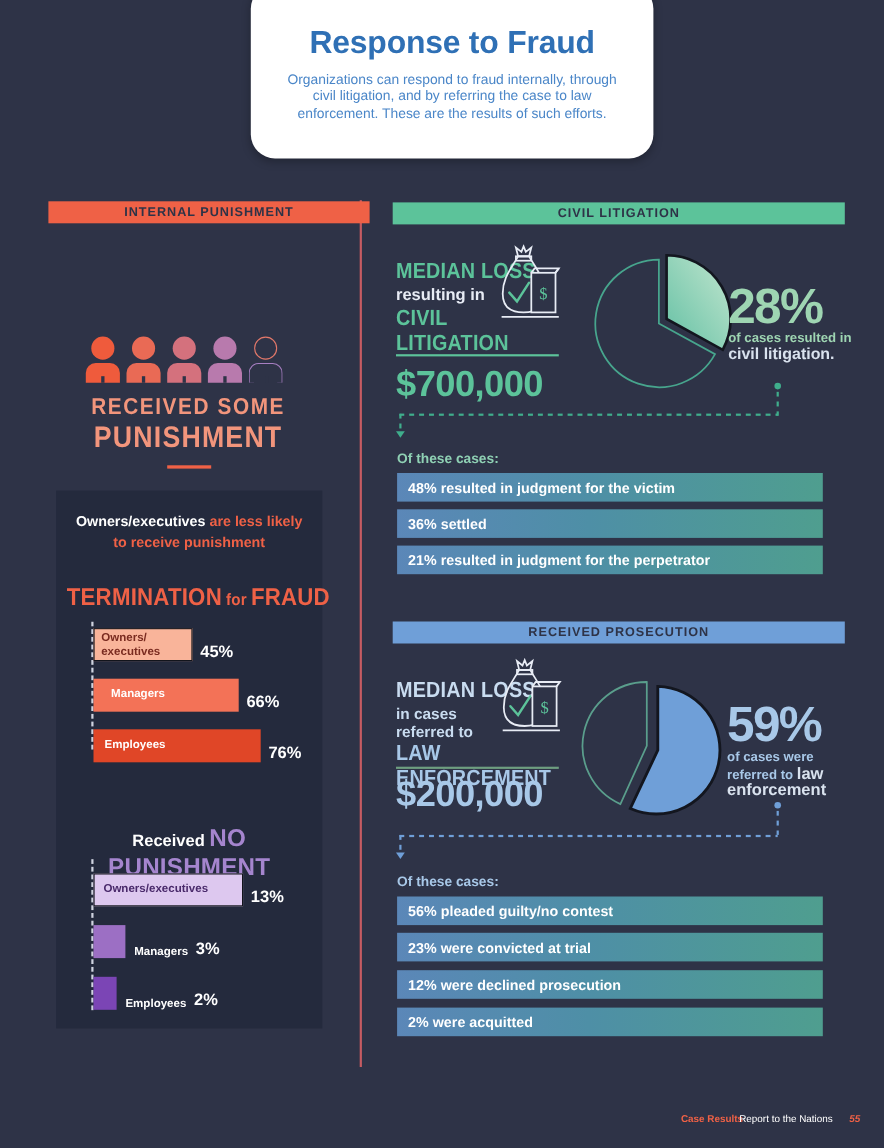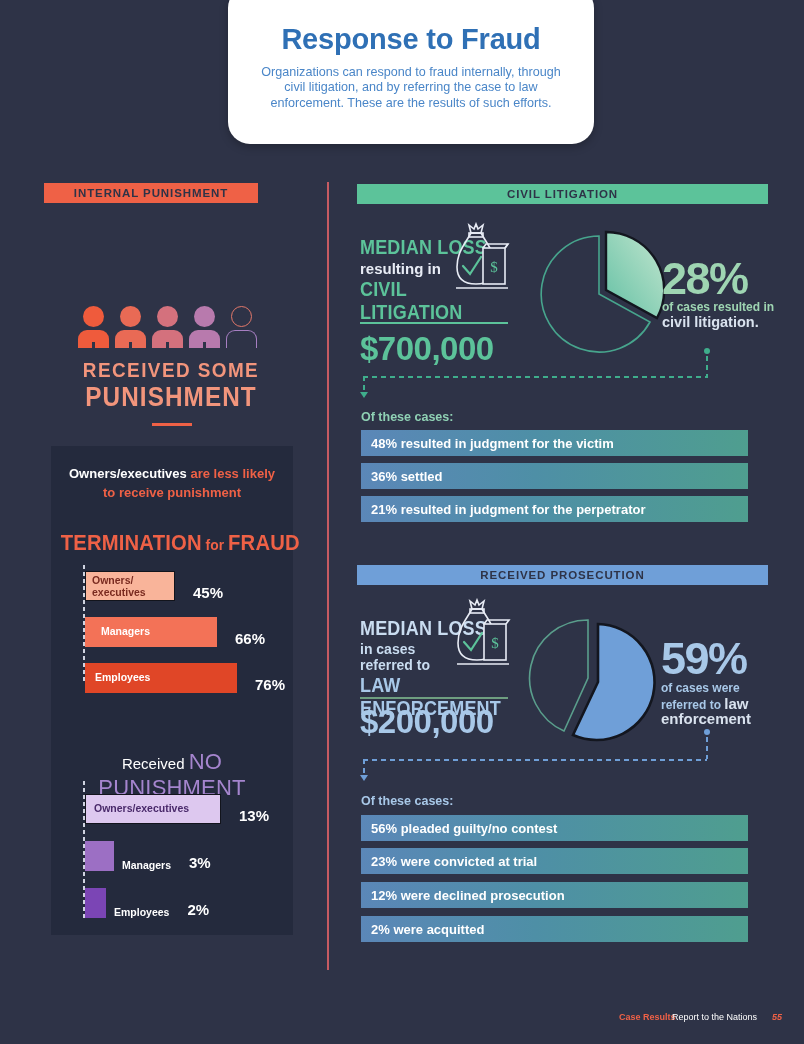--- a/index.html
+++ b/index.html
@@ -37,21 +37,21 @@
     width: 2px; height: 788px; background: #c65b62;
   }
 
   
   .sec-bar {
     position: absolute; height: 20px;
     display: flex; align-items: center; justify-content: center;
     font-size: 11.5px; font-weight: bold; letter-spacing: 0.9px;
     color: #2e3347;
   }
-  #bar-internal { left: 44px; top: 183px; width: 214px; background: #ef6146; }
+  #bar-internal { left: 44px; top: 183px; width: 292px; background: #ef6146; }
   #bar-civil    { left: 357px; top: 184px; width: 411px; background: #5cc39a; }
   #bar-criminal { left: 357px; top: 565px; width: 411px; background: #6f9fd8; }
 
   
   .perp-box {
     position: absolute; left: 82px; top: 242px; width: 186px; height: 47px;
     border: 2px solid transparent;
     border-radius: 2px;
     background:
       linear-gradient(#2e3347,#2e3347) padding-box,
@@ -116,21 +116,21 @@
   .chart-title {
     position: absolute; left: 0; top: 84px; width: 242px; text-align: center;
     font-size: 22px; font-weight: bold; color: #ef6146;
     font-family: "Liberation Sans Narrow","Liberation Sans", sans-serif;
     letter-spacing: 0.2px; transform: scaleX(0.92);
   }
   .chart-title .for { font-size: 15px; font-weight: bold;
     font-family: "Liberation Sans", sans-serif; }
   .chart-title2 {
     position: absolute; left: 0; top: 303px; width: 242px; text-align: center;
-    font-size: 15px; font-weight: normal; color: #ffffff;
+    font-size: 15px; font-weight: bold; color: #ffffff;
   }
   .chart-title2 .np {
     color: #a585ce; font-size: 22px;
     font-family: "Liberation Sans Narrow","Liberation Sans", sans-serif;
     letter-spacing: 0.2px;
   }
 
   .axis {
     position: absolute; width: 2px;
     background-image: linear-gradient(#cfd3e0 58%, rgba(0,0,0,0) 0%);
@@ -141,21 +141,21 @@
 
   .brow { position: absolute; display: flex; align-items: flex-end; }
   .bar {
     height: 30px; display: flex; align-items: center;
     color: #ffffff; font-size: 10.5px; font-weight: bold;
     padding-left: 6px; line-height: 11.5px;
   }
   .bar.hl { border: 1.6px solid #12141c; color: #7a2b20; }
   .bar.hl2 { border: 1.6px solid #12141c; color: #4a2a6b; }
   .bval {
-    margin-left: 18px; color: #ffffff; font-size: 15px; font-weight: bold;
+    margin-left: 7px; color: #ffffff; font-size: 15px; font-weight: bold;
     font-family: "Liberation Sans Narrow","Liberation Sans", sans-serif;
   }
 
   
   .money-head { position: absolute; }
   .ml-cond {
     font-family: "Liberation Sans Narrow","Liberation Sans", sans-serif;
     font-weight: bold; letter-spacing: 0.2px; transform: scaleX(0.9);
     transform-origin: left center;
   }

